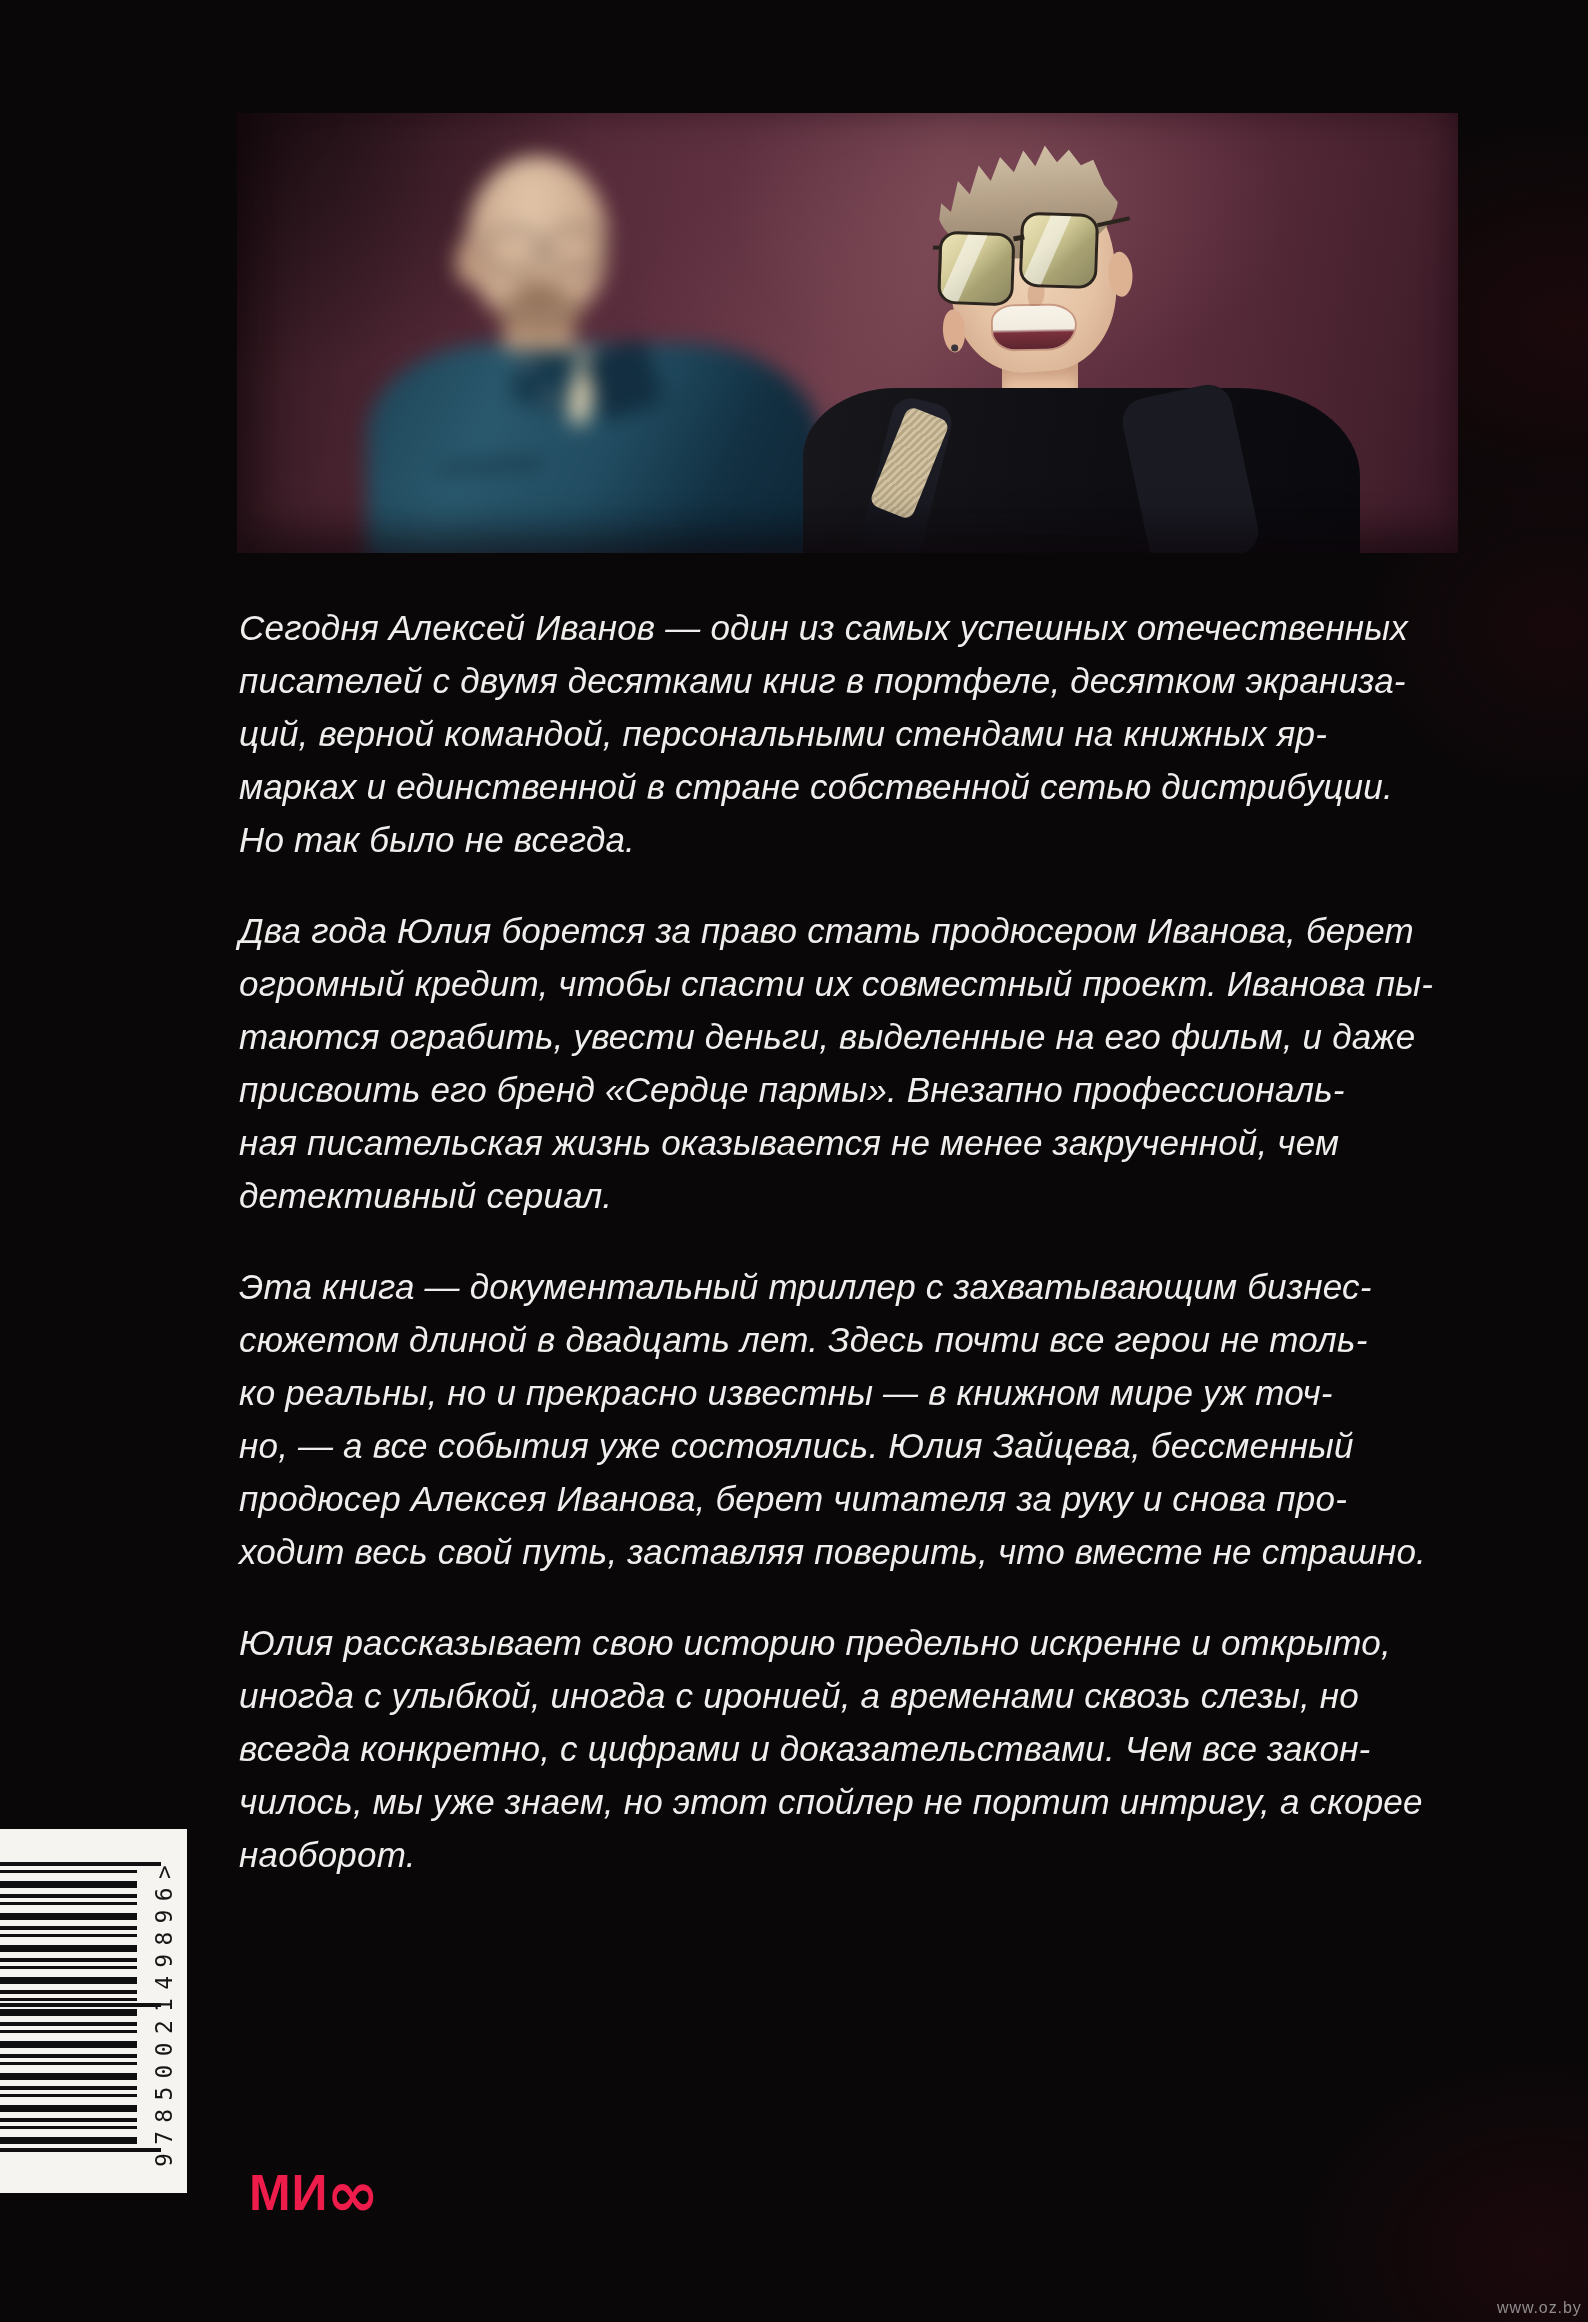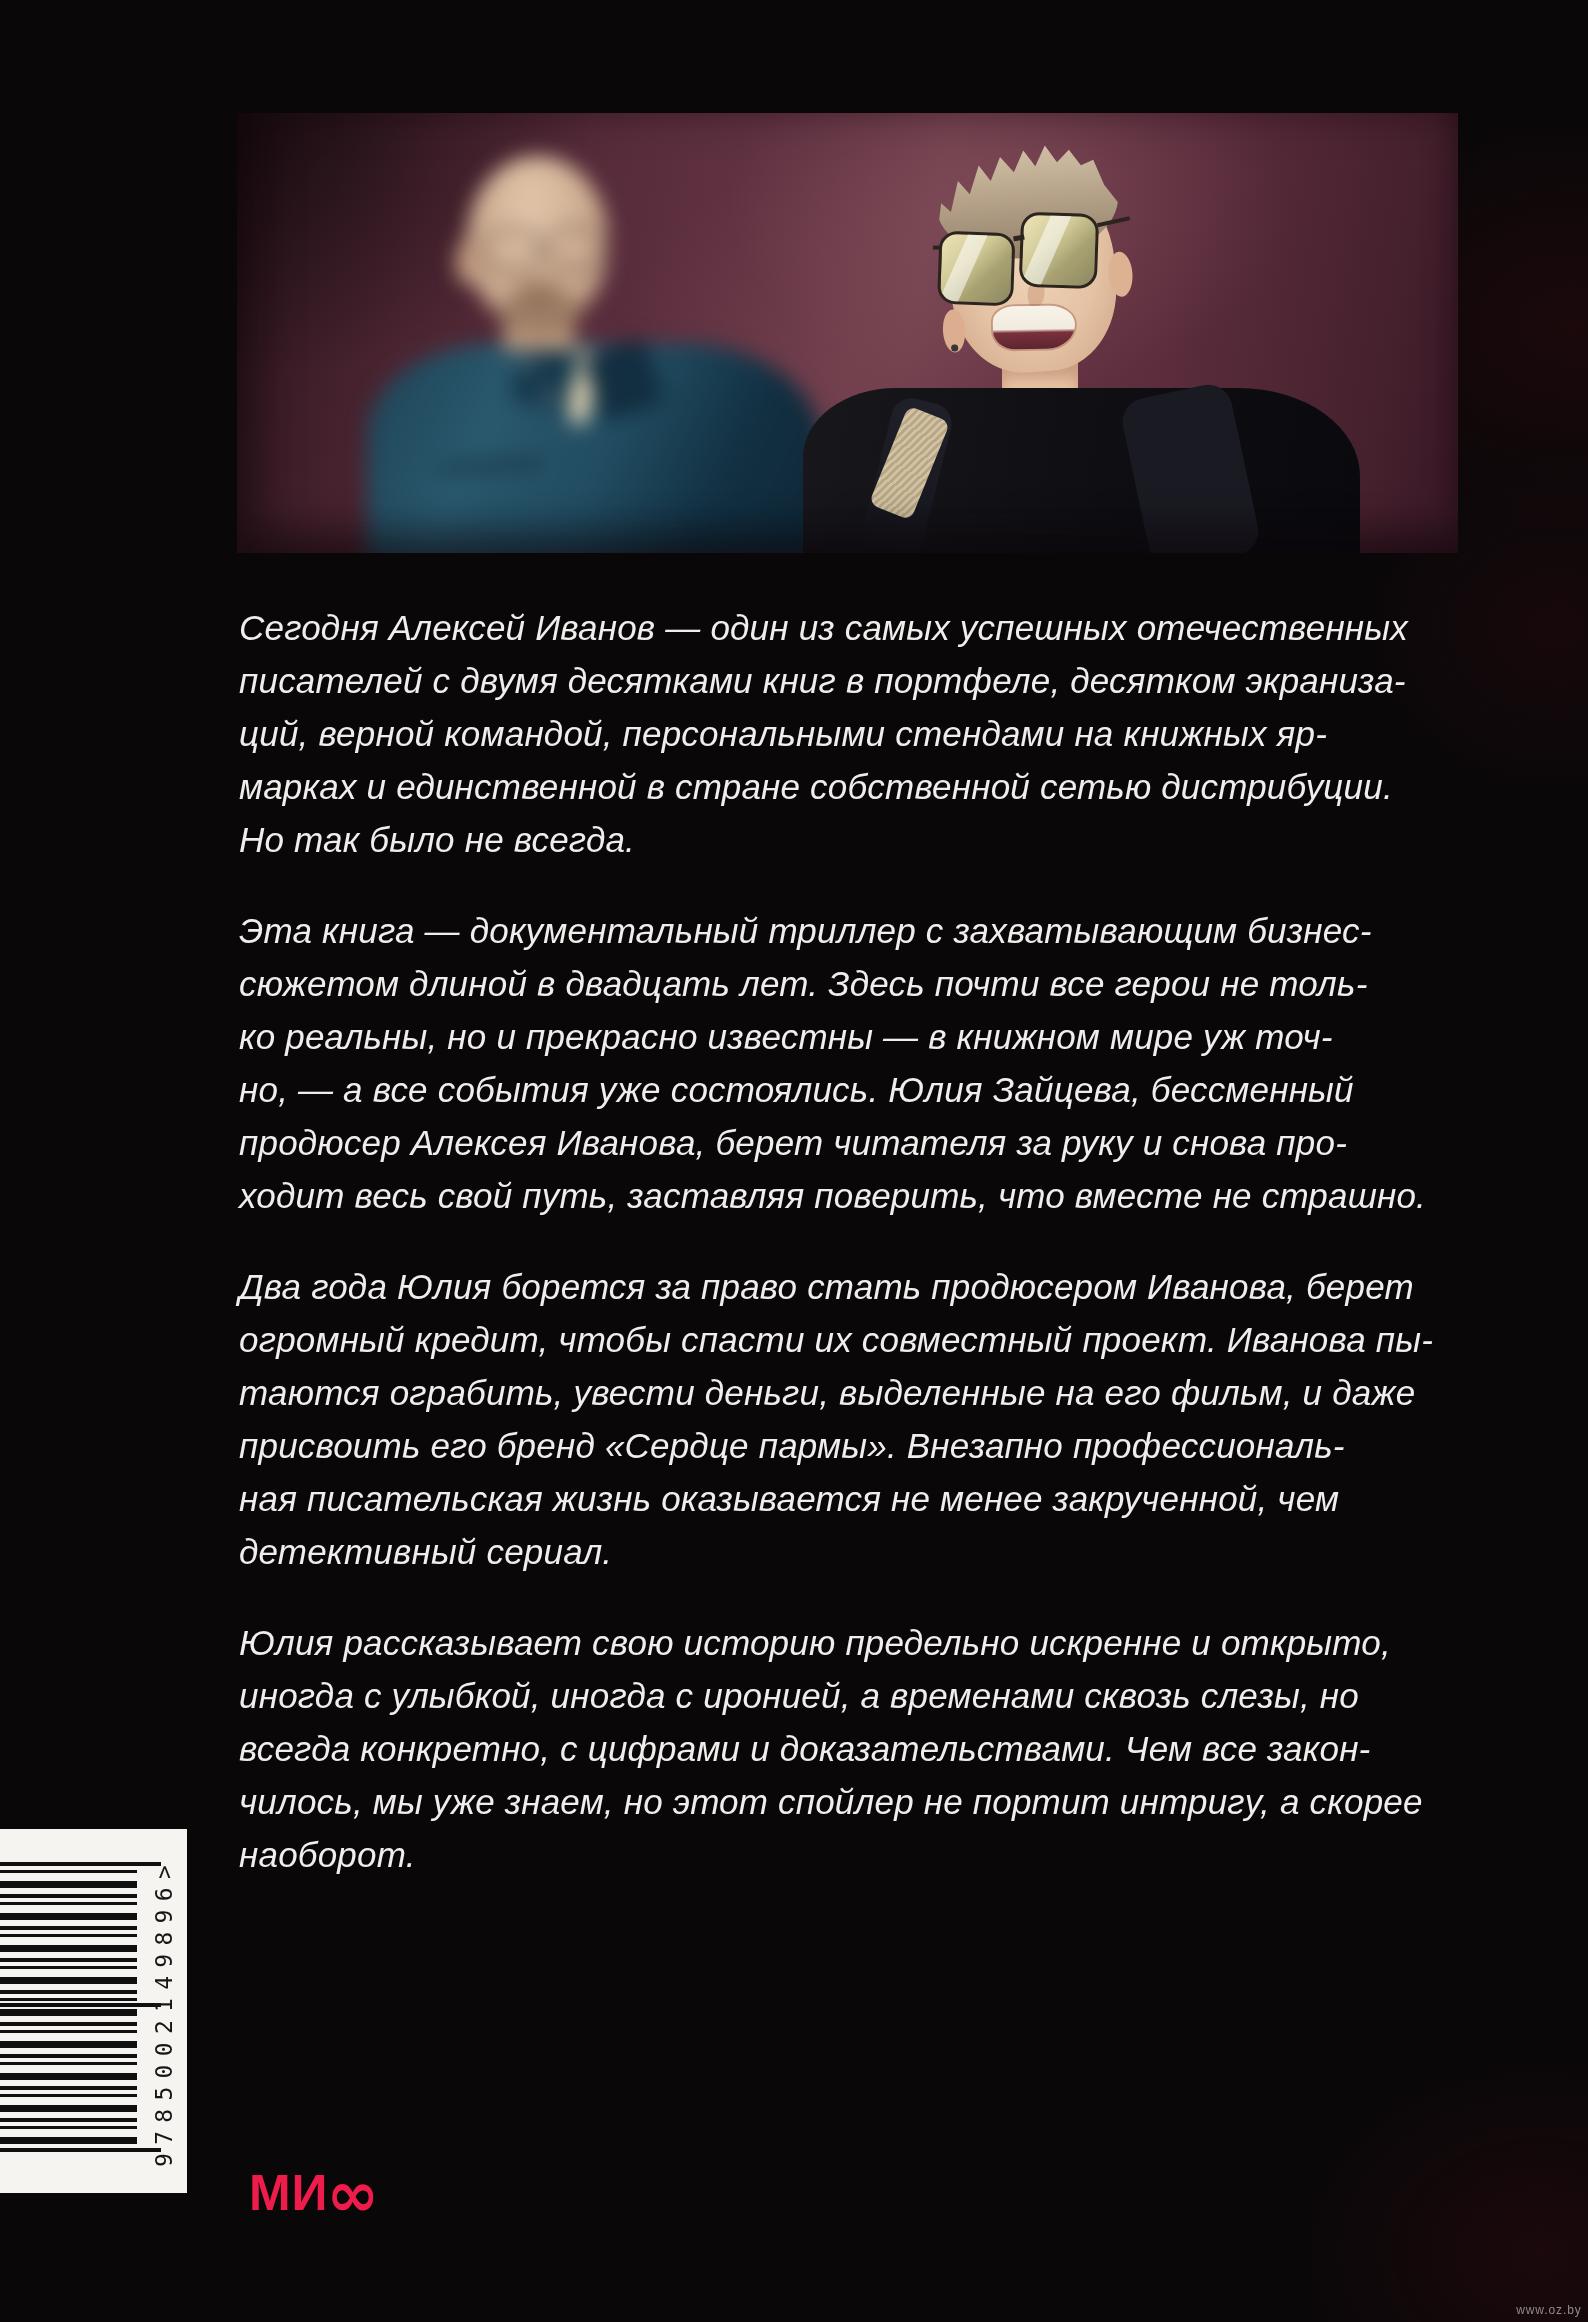--- a/index.html
+++ b/index.html
@@ -104,21 +104,21 @@
     font-family:"DejaVu Sans Mono","Liberation Mono",monospace;font-size:23px;line-height:27px;
     letter-spacing:8.3px;color:#161616;white-space:nowrap;}
 
   
   .logo{left:249px;top:2158px;color:#ee1c4a;white-space:nowrap;}
   .logo-mi{font-size:50px;font-weight:700;letter-spacing:0.9px;}
   .logo-inf{font-family:"DejaVu Sans",sans-serif;font-size:63px;font-weight:700;
     vertical-align:-6.5px;margin-left:-1.9px;}
 
   
-  .watermark{right:7.4px;bottom:5.6px;font-size:12px;color:#8f8c8e;letter-spacing:0.9px;}
+  .watermark{right:7.4px;bottom:5.6px;font-size:16px;color:#8f8c8e;letter-spacing:0.9px;}
 </style>
 </head>
 <body>
 
 <div>
 
   <div class="abs photo">
     <div class="abs man">
       <div class="abs m-torso"></div>
       <div class="abs m-vshirt"></div>
@@ -161,32 +161,32 @@
       </div>
     </div>
   </div>
 
   <div class="abs blurb">
     <p>Сегодня Алексей Иванов — один из самых успешных отечественных
 писателей с двумя десятками книг в портфеле, десятком экраниза-
 ций, верной командой, персональными стендами на книжных яр-
 марках и единственной в стране собственной сетью дистрибуции.
 Но так было не всегда.</p>
+    <p>Два года Юлия борется за право стать продюсером Иванова, берет
+огромный кредит, чтобы спасти их совместный проект. Иванова пы-
+таются ограбить, увести деньги, выделенные на его фильм, и даже
+присвоить его бренд «Сердце пармы». Внезапно профессиональ-
+ная писательская жизнь оказывается не менее закрученной, чем
+детективный сериал.</p>
     <p>Эта книга — документальный триллер с захватывающим бизнес-
 сюжетом длиной в двадцать лет. Здесь почти все герои не толь-
 ко реальны, но и прекрасно известны — в книжном мире уж точ-
 но, — а все события уже состоялись. Юлия Зайцева, бессменный
 продюсер Алексея Иванова, берет читателя за руку и снова про-
 ходит весь свой путь, заставляя поверить, что вместе не страшно.</p>
-    <p>Два года Юлия борется за право стать продюсером Иванова, берет
-огромный кредит, чтобы спасти их совместный проект. Иванова пы-
-таются ограбить, увести деньги, выделенные на его фильм, и даже
-присвоить его бренд «Сердце пармы». Внезапно профессиональ-
-ная писательская жизнь оказывается не менее закрученной, чем
-детективный сериал.</p>
     <p>Юлия рассказывает свою историю предельно искренне и открыто,
 иногда с улыбкой, иногда с иронией, а временами сквозь слезы, но
 всегда конкретно, с цифрами и доказательствами. Чем все закон-
 чилось, мы уже знаем, но этот спойлер не портит интригу, а скорее
 наоборот.</p>
   </div>
 
   <div class="abs barcode">
     <div class="abs bars"></div>
     <div class="abs guard g1"></div>

